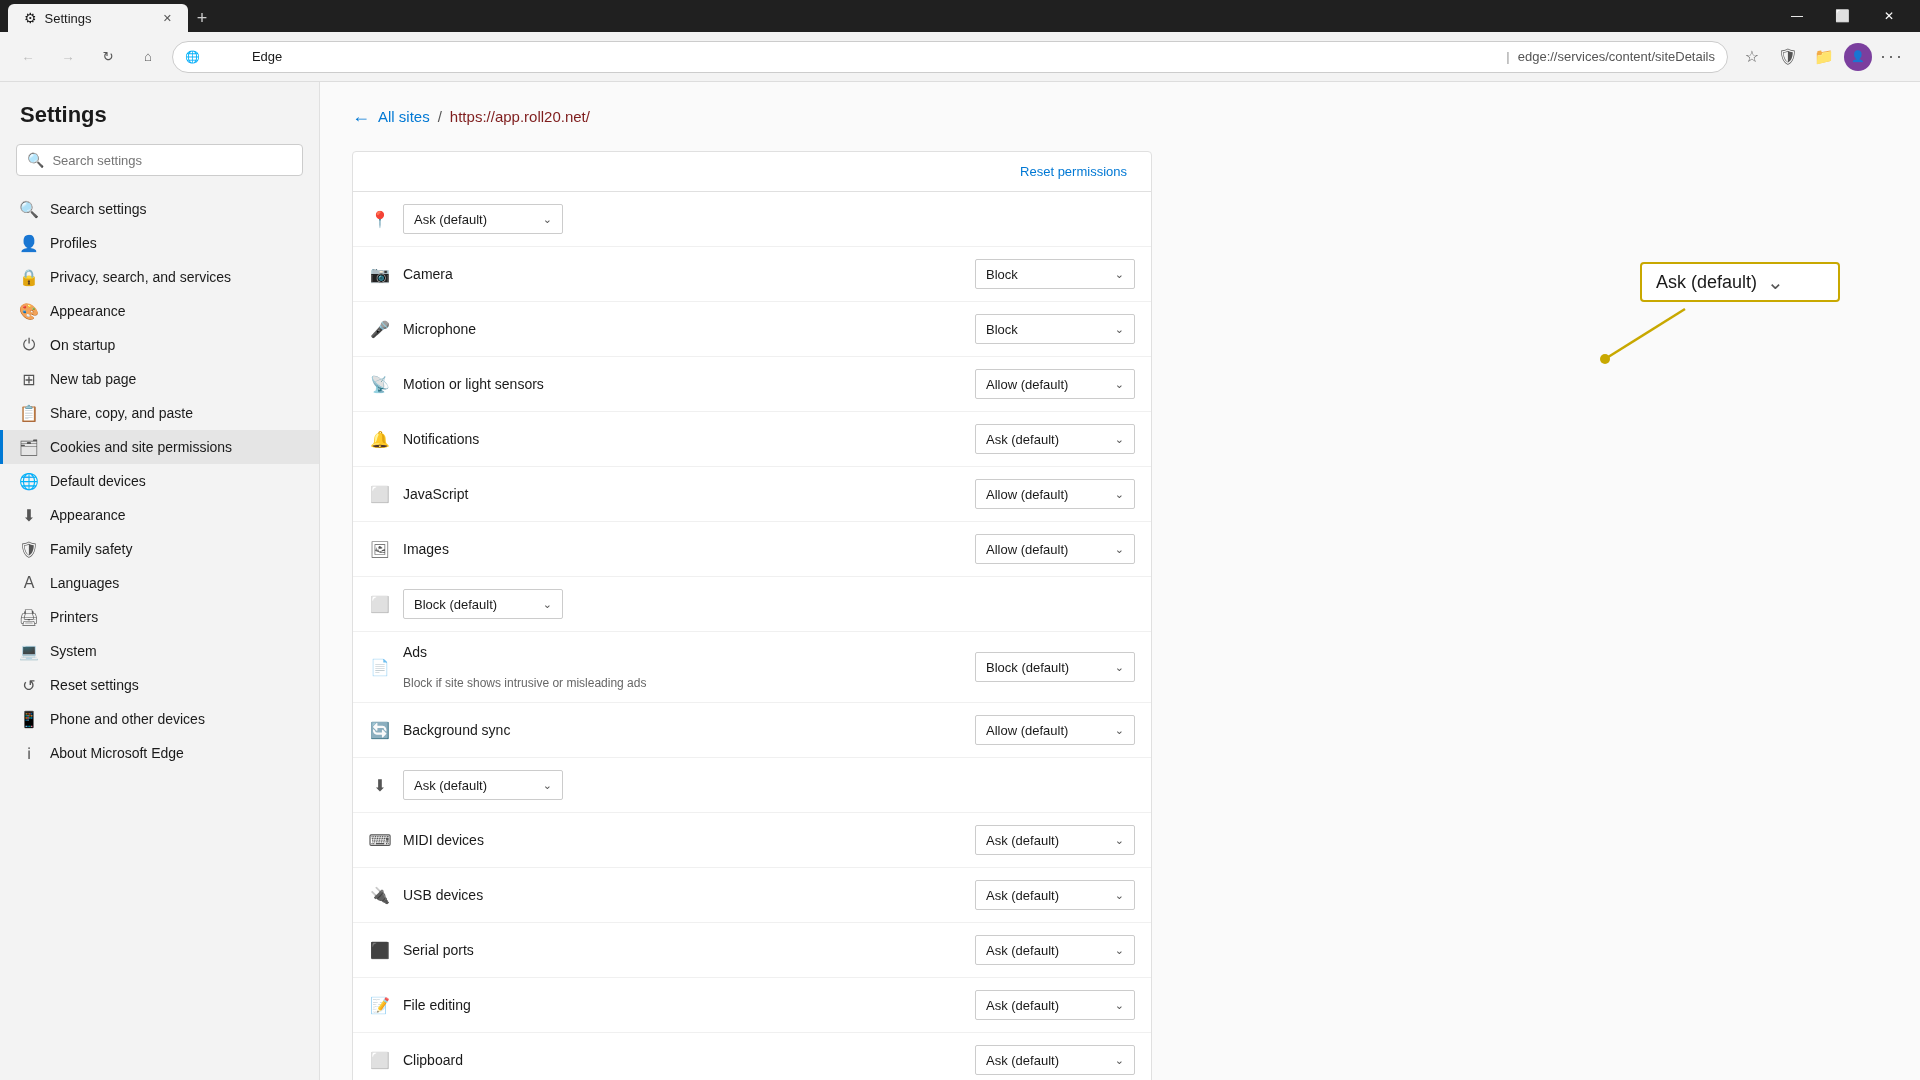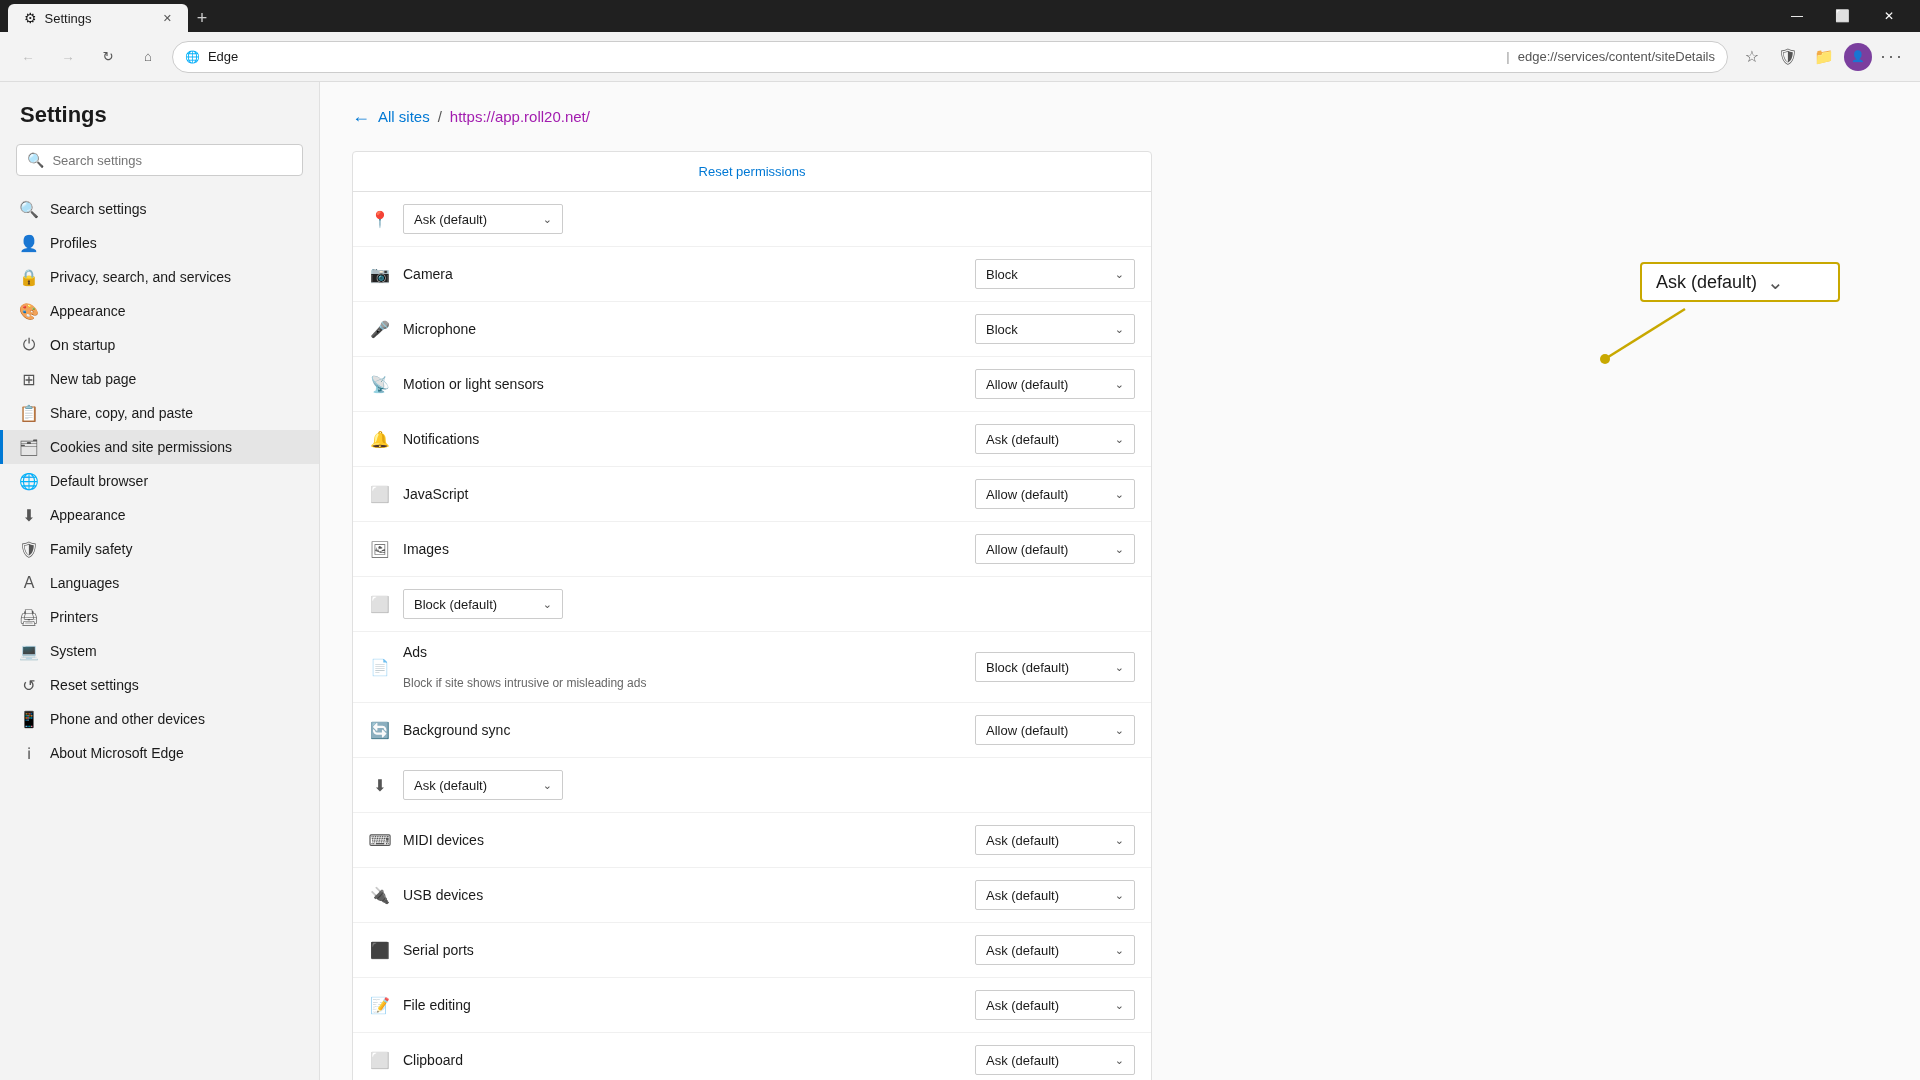--- a/index.html
+++ b/index.html
@@ -156,32 +156,32 @@
       cursor: pointer;
       font-size: 18px;
       background: none; border: none;
     }
     .breadcrumb-link {
       color: #0078d4;
       cursor: pointer;
       text-decoration: none;
     }
     .breadcrumb-sep { color: #555; }
-    .breadcrumb-current { color: #a21caf; }
+    .breadcrumb-current { color: #7f1d1d; }
 
     
     .permissions-container {
       background: #fff;
       border: 1px solid #e0e0e0;
       border-radius: 4px;
       max-width: 800px;
     }
     .reset-bar {
       display: flex;
-      justify-content: center;
+      justify-content: flex-end;
       padding: 8px 16px;
       border-bottom: 1px solid #e0e0e0;
     }
     .reset-btn {
       background: none; border: none; color: #0078d4; cursor: pointer; font-size: 13px; padding: 4px 8px;
     }
     .permission-row {
       display: flex;
       align-items: center;
       padding: 12px 16px;
@@ -261,21 +261,21 @@
     <span>→</span>
   </button>
   <button class="nav-btn">
     <span>↻</span>
   </button>
   <button class="nav-btn">
     <span>⌂</span>
   </button>
   <div class="address-bar">
     <span class="address-icon">🌐</span>
-    <span class="address-text" style="font-weight:500;">Edge</span>
+    <span class="address-text" style="font-weight:500;margin-left:44px;">Edge</span>
     <span class="address-divider">|</span>
     <span class="address-url">edge://services/content/siteDetails</span>
   </div>
   <div class="nav-tools">
     <button class="nav-tool-btn">
       <span>☆</span>
     </button>
     <button class="nav-tool-btn">
       <span>🛡</span>
     </button>
@@ -327,21 +327,21 @@
         <div class="sidebar-item">
     <span class="sidebar-icon">📋</span>
     <span>Share, copy, and paste</span>
   </div>
         <div class="sidebar-item active">
     <span class="sidebar-icon">🗂</span>
     <span>Cookies and site permissions</span>
   </div>
         <div class="sidebar-item">
     <span class="sidebar-icon">🌐</span>
-    <span>Default browser</span>
+    <span>Default devices</span>
   </div>
         <div class="sidebar-item">
     <span class="sidebar-icon">⬇</span>
     <span>Appearance</span>
   </div>
         <div class="sidebar-item">
     <span class="sidebar-icon">🛡</span>
     <span>Family safety</span>
   </div>
         <div class="sidebar-item">

